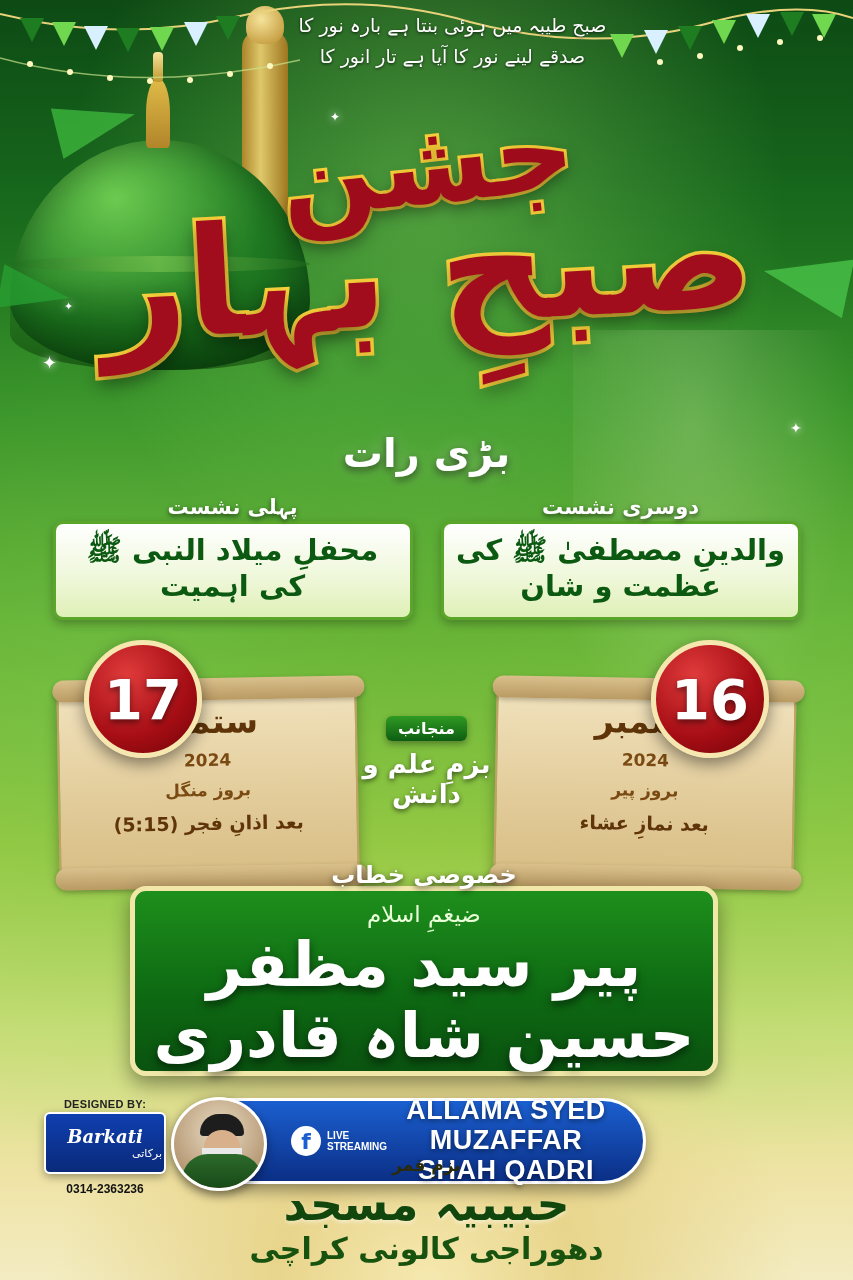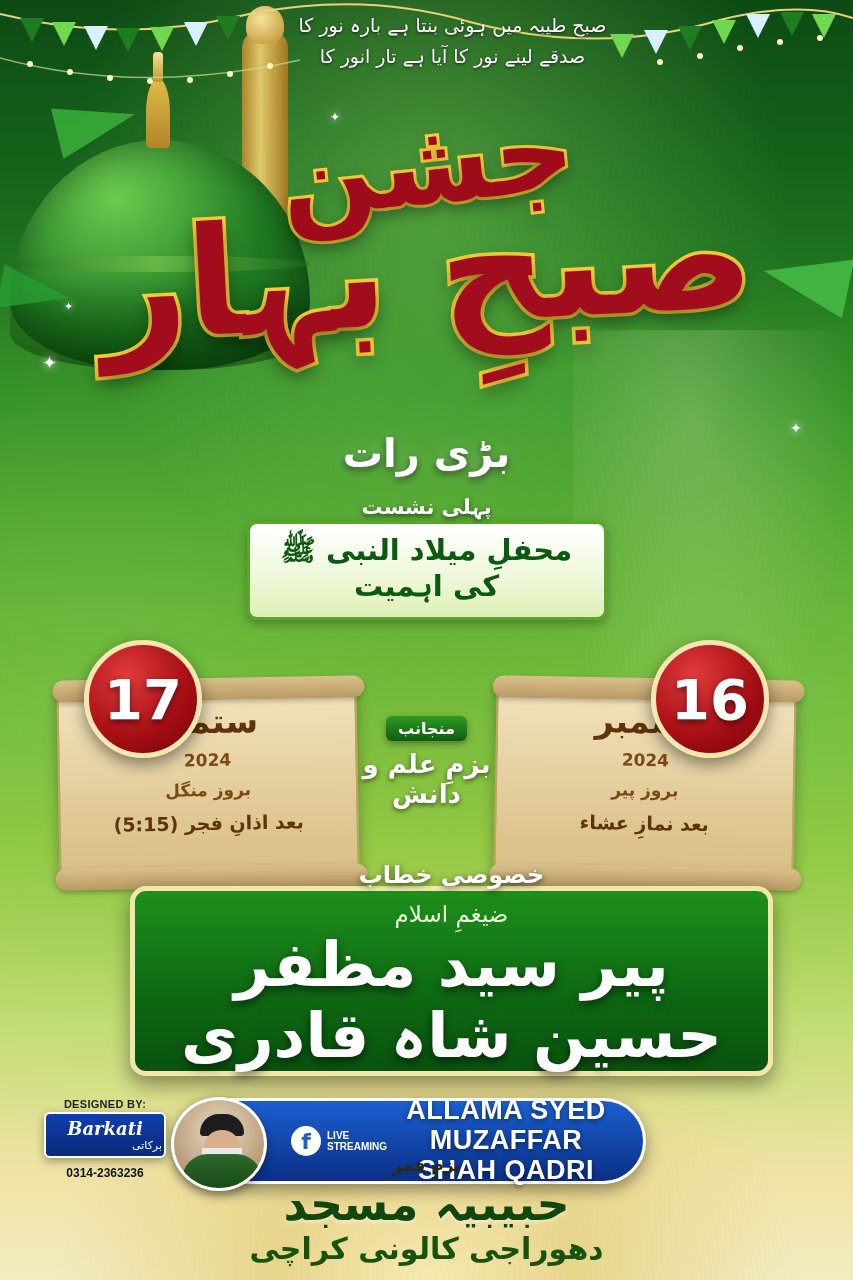--- a/index.html
+++ b/index.html
@@ -148,40 +148,40 @@
   }
   .center-note .pill{
     display:inline-block; background:linear-gradient(180deg,#2f9b22,#0d5d12); color:#fff;
     padding:3px 12px; border-radius:6px; font-size:16px; box-shadow:0 3px 7px rgba(0,0,0,.35);
   }
   .center-note .l1{font-size:26px; color:#fff; margin-top:8px; text-shadow:0 2px 5px rgba(0,0,0,.6);}
   .center-note .l2{font-size:26px; color:#fff; text-shadow:0 2px 5px rgba(0,0,0,.6);}
 
   
   .speaker{
-    position:absolute; left:130px; top:886px; width:643px; height:190px;
+    position:absolute; left:130px; top:886px; width:588px; height:190px;
     background:linear-gradient(180deg,#1e8f1c,#0e6b13 55%,#0a5310);
     border:5px solid #f0e7a8; border-radius:16px;
     box-shadow:0 8px 20px rgba(0,0,0,.4);
     direction:rtl; text-align:center; color:#fff;
   }
   .speaker .khas{font-family:"DejaVu Sans", sans-serif; font-size:24px; font-weight:bold; margin-top:4px; position:absolute; top:-34px; left:0; width:100%; color:#ffffff; text-shadow:0 2px 6px rgba(0,0,0,.65);}
   .speaker .zia{font-family:"DejaVu Sans", sans-serif; font-size:23px; margin-top:10px; color:#eaffd8;}
   .speaker .name{font-family:"DejaVu Sans", sans-serif; font-size:62px; font-weight:bold; line-height:1.15; margin-top:2px;
     color:#ffffff; text-shadow:0 4px 10px rgba(0,0,0,.55);}
 
   
   .designer{
     position:absolute; left:44px; top:1098px; width:122px; text-align:center;
     font-family:"Liberation Sans", sans-serif;
   }
   .designer .dby{font-size:11px; font-weight:bold; color:#222; letter-spacing:.3px;}
   .designer .card{
     margin-top:2px; background:linear-gradient(180deg,#0f3fb0,#0a2a7a);
-    border:2px solid #fff; border-radius:6px; padding:4px 2px; color:#fff;
+    border:2px solid #fff; border-radius:6px; padding:12px 2px; color:#fff;
     box-shadow:0 3px 8px rgba(0,0,0,.35);
   }
   .designer .card .bk{font-family:"DejaVu Serif", serif; font-style:italic; font-size:18px; font-weight:bold;}
   .designer .card .ur{font-family:"DejaVu Sans", sans-serif; font-size:11px;text-align:right;}
   .designer .phone{margin-top:8px; font-size:12px; font-weight:bold; color:#111;}
 
   
   .livebar{
     position:absolute; left:176px; top:1098px; width:470px; height:86px;
     background:linear-gradient(180deg,#1b5fd0,#0b2f86);
@@ -288,20 +288,24 @@
     <span class="jashn">جشن</span>
     <span class="subh">صبحِ بہار</span>
   </div>
   <div class="bari-raat">بڑی رات</div>
 
   <div class="sessions">
     <div class="sess">
       <span class="tag">پہلی نشست</span>
       <div class="band">محفلِ میلاد النبی ﷺ کی اہمیت</div>
     </div>
+    <div class="sess">
+      <span class="tag">دوسری نشست</span>
+      <div class="band">والدینِ مصطفیٰ ﷺ کی عظمت و شان</div>
+    </div>
   </div>
 
   <div class="scrolls">
     <div class="scroll right">
       <div class="curl-t"></div>
       <div class="curl-b"></div>
       <div class="scroll-txt">
         <div class="m">ستمبر</div>
         <div class="d">2024</div>
         <div class="d">بروز پیر</div>

